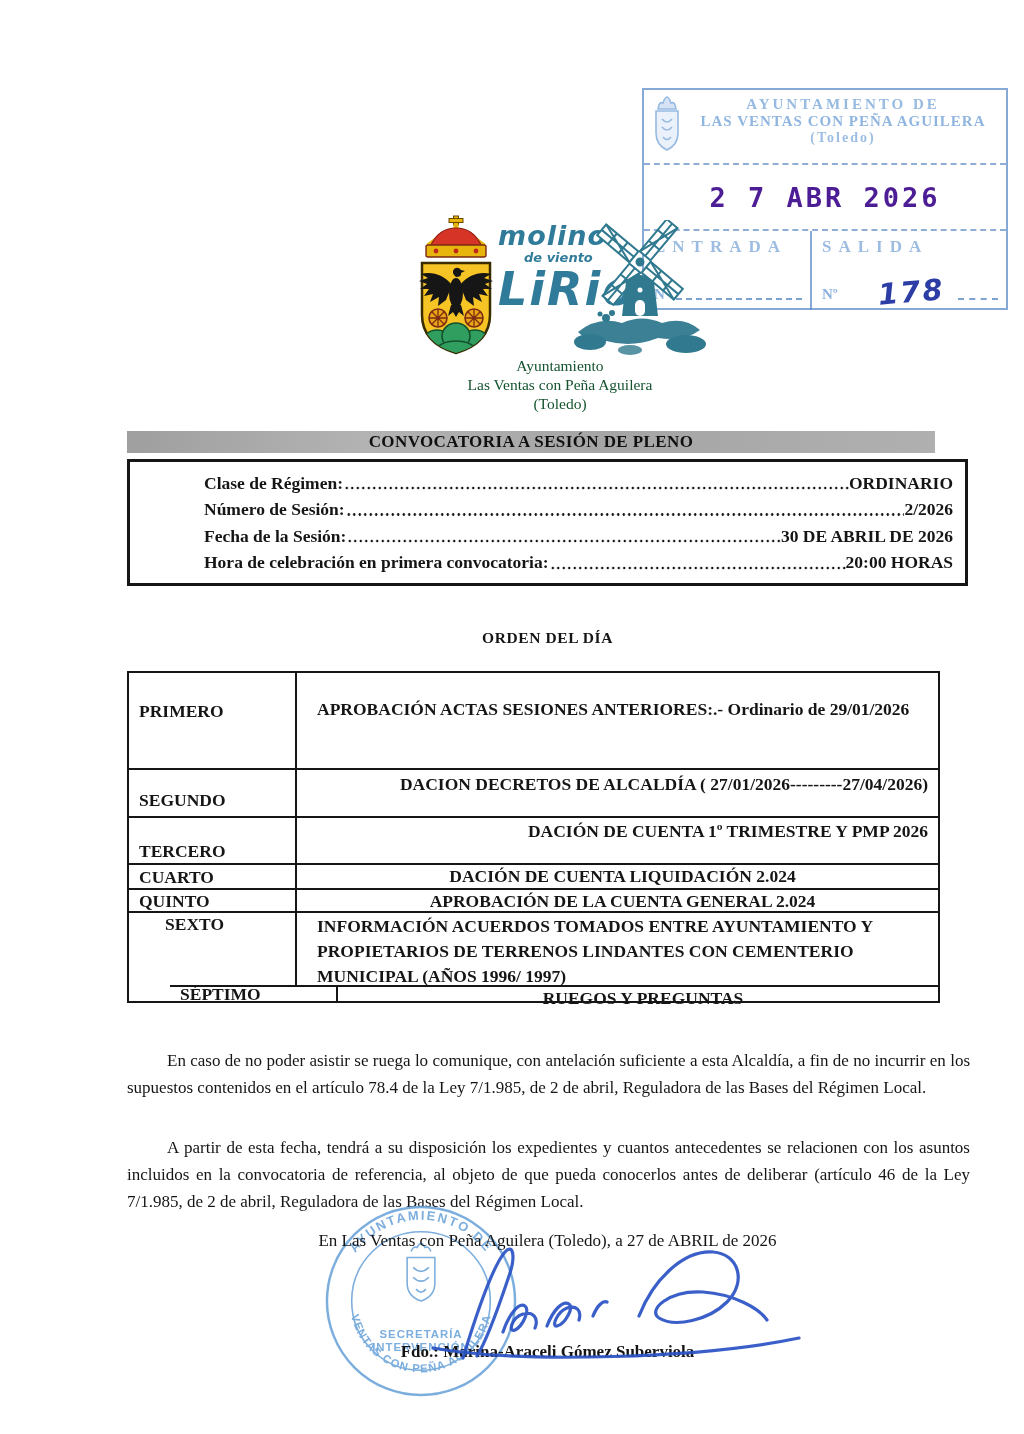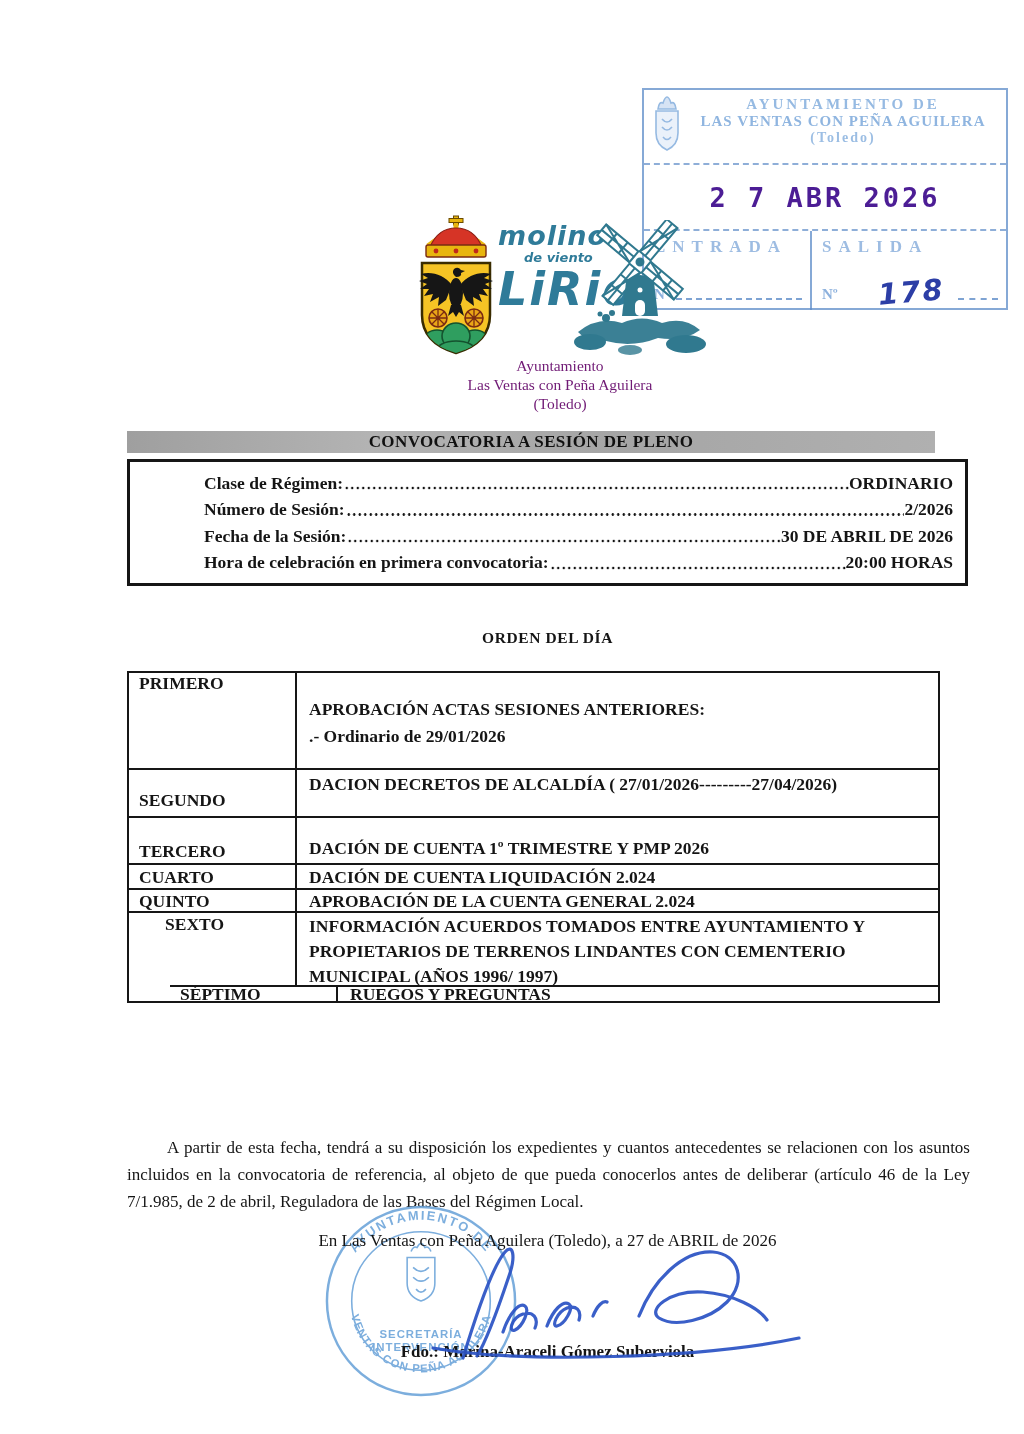--- a/index.html
+++ b/index.html
@@ -40,21 +40,21 @@
   }
   
   .coa{position:absolute;left:408px;top:215px;}
   .brand{position:absolute;left:498px;top:222px;width:150px;color:#2f7b99;
     font-family:"DejaVu Sans",sans-serif;font-weight:bold;}
   .brand-molino{font-size:27px;font-style:italic;line-height:1;letter-spacing:1px;}
   .brand-viento{font-size:13px;font-style:italic;margin:2px 0 0 26px;line-height:1;}
   .brand-lirio{font-size:46px;line-height:1;letter-spacing:2px;margin-top:2px;font-style:italic;}
   .windmill{position:absolute;left:560px;top:220px;}
   .logo-caption{position:absolute;left:360px;top:356px;width:400px;text-align:center;
-    font-size:15.5px;line-height:19px;color:#701a75;}
+    font-size:15.5px;line-height:19px;color:#14532d;}
   
   .title-bar{
     position:absolute;left:127px;top:431px;width:808px;height:22px;
     background:linear-gradient(90deg,#9f9f9f,#b3b3b3 30%,#a5a5a5 60%,#b0b0b0);
     display:flex;align-items:center;justify-content:center;
     font-weight:bold;font-size:17px;letter-spacing:.4px;color:#101010;
   }
   
   .session-box{
     position:absolute;left:127px;top:459px;width:841px;height:127px;
@@ -70,25 +70,25 @@
   
   .orden-heading{position:absolute;left:127px;top:629px;width:841px;text-align:center;
     font-weight:bold;font-size:15.5px;letter-spacing:.6px;}
   
   .agenda-table{position:absolute;left:127px;top:671px;width:813px;
     border:2px solid #161616;box-sizing:border-box;font-weight:bold;font-size:17.5px;}
   .agenda-row{display:flex;border-top:2px solid #161616;box-sizing:border-box;}
   .agenda-row:first-child{border-top:none;}
   .agenda-ordinal{width:168px;box-sizing:border-box;border-right:2px solid #161616;
     padding:0 6px 0 10px;display:flex;flex-direction:column;}
-  .agenda-content{flex:1;box-sizing:border-box;padding:0 10px 0 12px;
-    display:flex;flex-direction:column;line-height:27px;}
-  .r1{height:95px;} .r1 .agenda-ordinal{} .r1 .agenda-content{padding-top:23px;}
+  .agenda-content{flex:1;box-sizing:border-box;padding:0 10px 0 20px;
+    display:flex;flex-direction:row;line-height:27px;}
+  .r1{height:95px;} .r1 .agenda-ordinal{padding-top:28px;} .r1 .agenda-content{padding-top:23px;}
   .r2{height:48px;} .r2 .agenda-ordinal{justify-content:flex-end;padding-bottom:5px;}
-                    .r2 .agenda-content{padding-top:1px;}
+                    .r2 .agenda-content{padding-top:1px;justify-content:flex-end;}
   .r3{height:47px;} .r3 .agenda-ordinal,.r3 .agenda-content{justify-content:flex-end;padding-bottom:1px;}
   .r4{height:25px;} .r5{height:23px;} .r7{height:16px;margin-left:41px;}
   .r4 .agenda-ordinal,.r4 .agenda-content,.r5 .agenda-ordinal,.r5 .agenda-content,
   .r7 .agenda-ordinal,.r7 .agenda-content{justify-content:center;line-height:22px;}
   .r6{height:74px;} .r6 .agenda-ordinal{padding-top:1px;padding-left:36px;} .r6 .agenda-content{padding-top:1px;line-height:25px;}
   
   .body-par{position:absolute;left:127px;width:843px;margin:0;
     font-size:17px;line-height:27px;text-align:justify;text-indent:40px;}
   .p1{top:1047px;} .p2{top:1134px;}
   
@@ -306,20 +306,21 @@
     <div class="agenda-row r7">
       <div class="agenda-ordinal">
           <span>SÉPTIMO</span>
         </div>
       <div class="agenda-content">
           <div>RUEGOS Y PREGUNTAS</div>
         </div>
     </div>
   </div>
 
+  <p class="body-par p1">En caso de no poder asistir se ruega lo comunique, con antelación suficiente a esta Alcaldía, a fin de no incurrir en los supuestos contenidos en el artículo 78.4 de la Ley 7/1.985, de 2 de abril, Reguladora de las Bases del Régimen Local.</p>
   <p class="body-par p2">A partir de esta fecha, tendrá a su disposición los expedientes y cuantos antecedentes se relacionen con los asuntos incluidos en la convocatoria de referencia, al objeto de que pueda conocerlos antes de deliberar (artículo 46 de la Ley 7/1.985, de 2 de abril, Reguladora de las Bases del Régimen Local.</p>
 
   <svg class="round-stamp" width="198" height="198" viewBox="0 0 200 200">
     <defs>
       <path id="arcTop" d="M18,100 A82,82 0 0 1 182,100"></path>
       <path id="arcBot" d="M28,100 A72,72 0 0 0 172,100"></path>
     </defs>
     <circle cx="100" cy="100" r="95" fill="none" stroke="#66a0d8" stroke-width="2.5"></circle>
     <circle cx="100" cy="100" r="70" fill="none" stroke="#66a0d8" stroke-width="1.6"></circle>
     <text font-family="Liberation Sans, sans-serif" font-size="13" font-weight="bold" fill="#66a0d8" letter-spacing="2">

